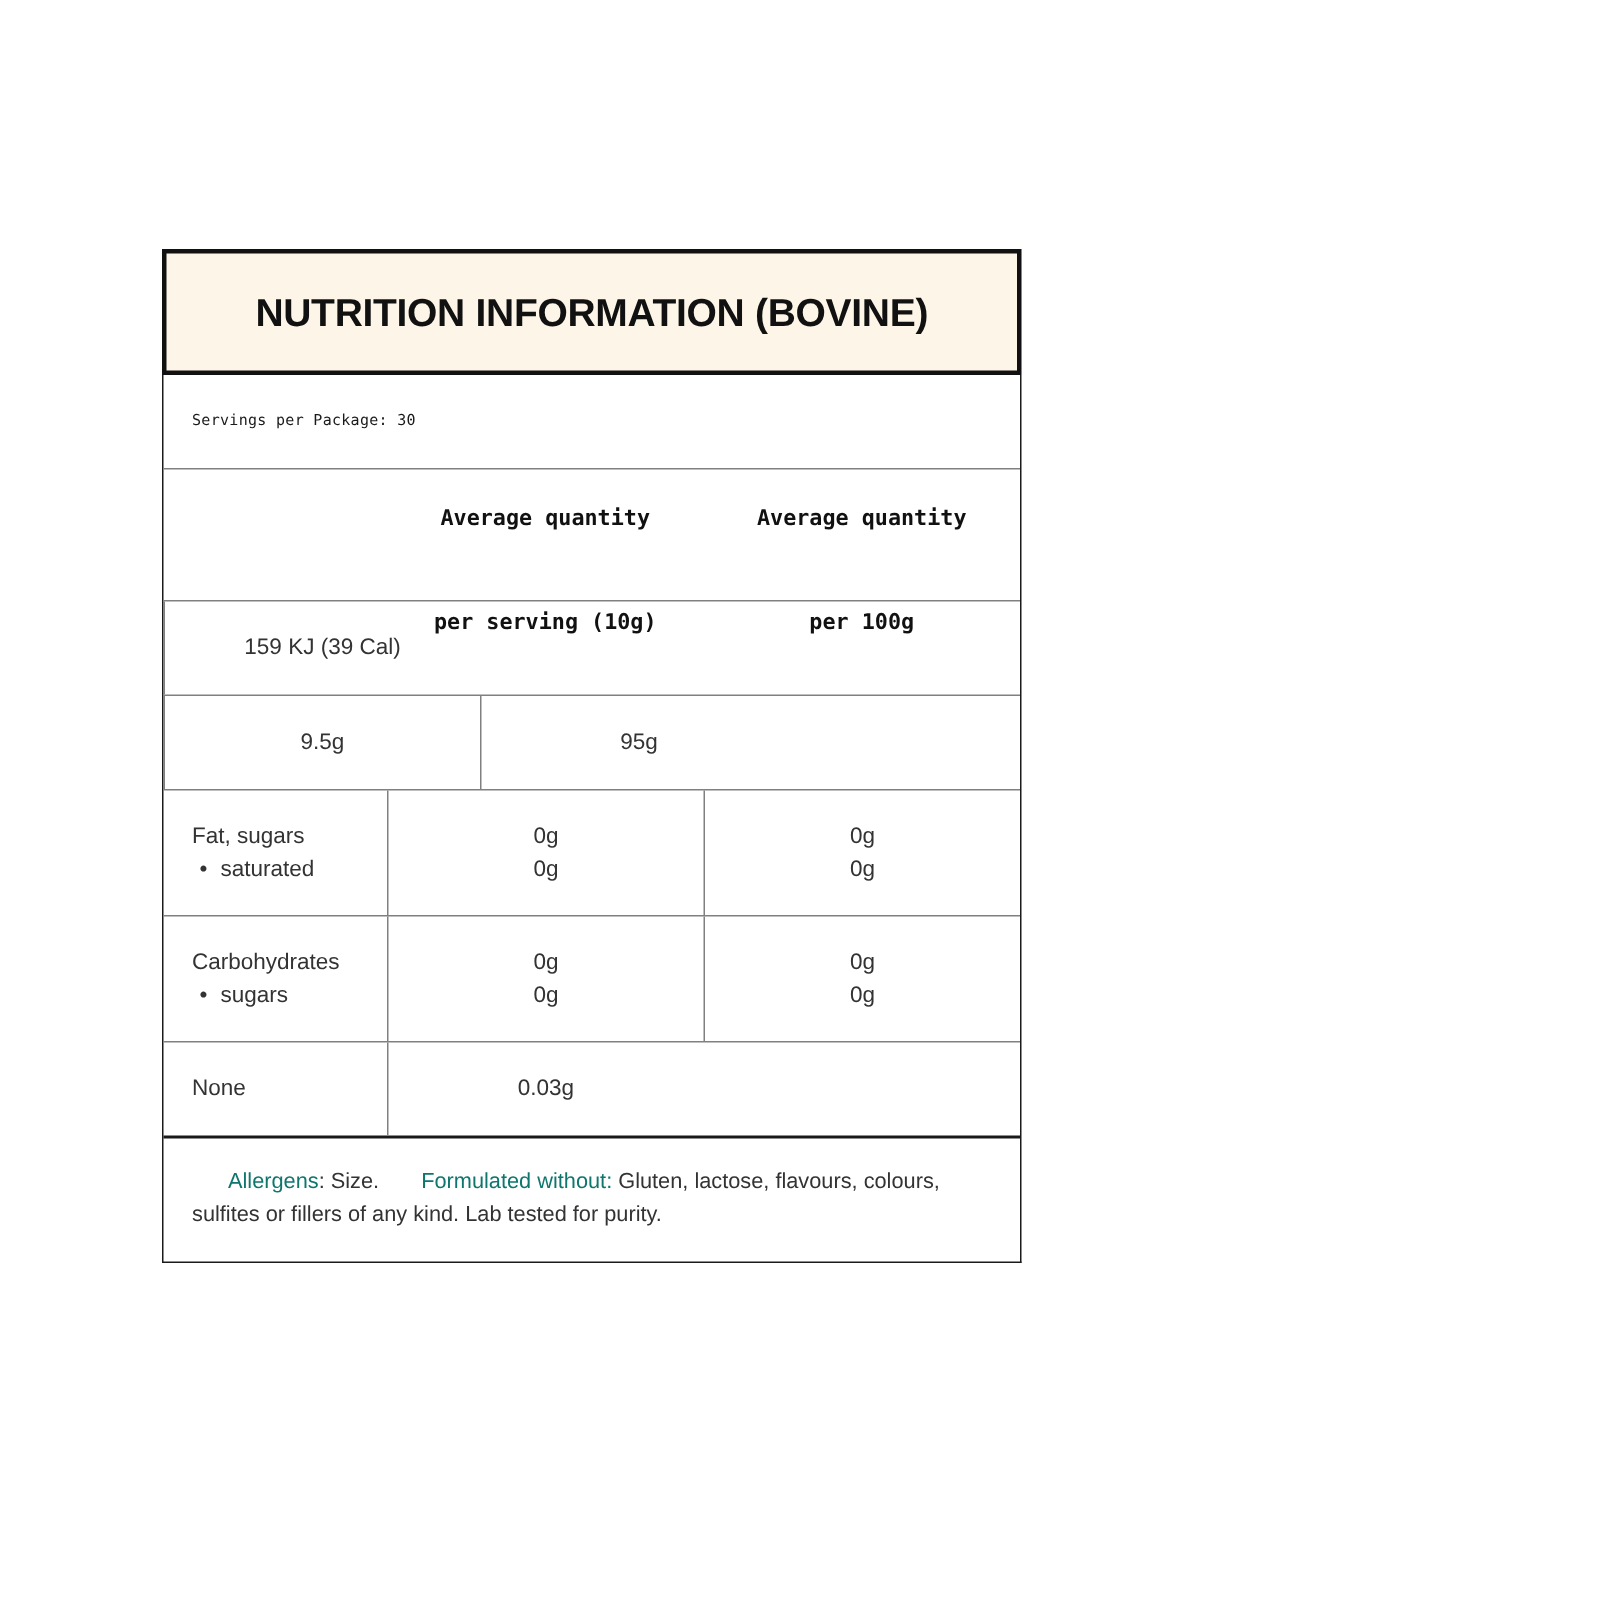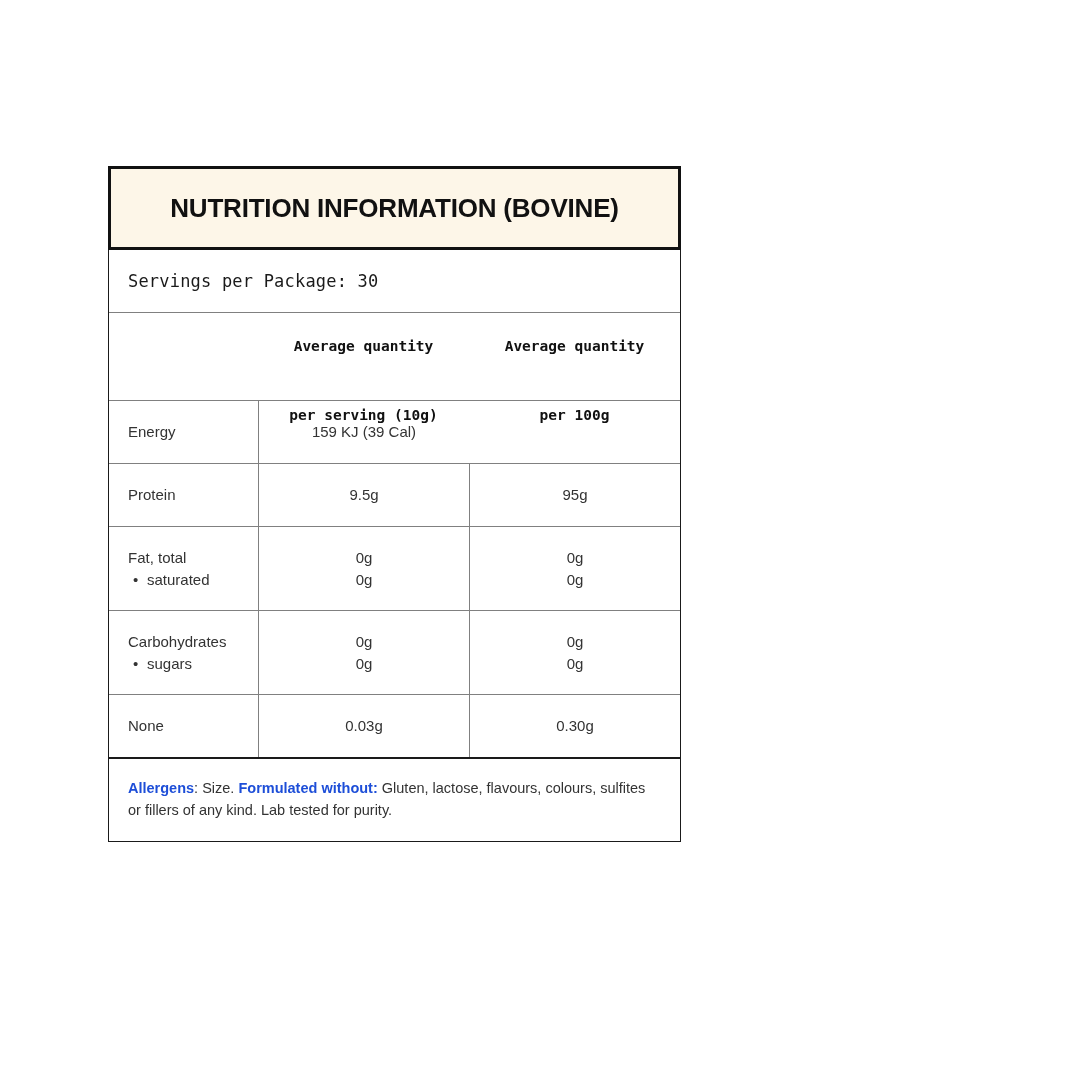--- a/index.html
+++ b/index.html
@@ -51,21 +51,21 @@
   }
 
   
   .servings {
     box-sizing: border-box;
     padding: 20px 0 20px 19px;
     border-bottom: 1.3px solid #808080;
   }
   .servings div {
     font-family: "DejaVu Sans Mono", monospace;
-    font-size: 17px;
+    font-size: 10px;
     line-height: 22px;
     color: #1a1a1a;
     letter-spacing: 0.2px;
   }
 
   
   .row {
     display: flex;
     align-items: stretch;
   }
@@ -149,22 +149,23 @@
     padding: 18px 22px 20px 19px;
   }
   .footer p {
     margin: 0;
     font-family: "Liberation Sans", sans-serif;
     font-size: 14.5px;
     line-height: 22px;
     color: #333333;
   }
   .footer b {
-    color: #1d4ed8;
-    font-weight: 700;
+    color: #0f766e;
+    font-weight: 400;
+    margin-left: 24px;
   }
 </style>
 </head>
 <body>
 
 <div id="panel">
 
   <div class="nip-header">
     <div class="nip-title">NUTRITION INFORMATION (BOVINE)</div>
   </div>
@@ -181,43 +182,37 @@
         <span>Average quantity</span>
         <span>per serving (10g)</span>
       </div>
       <div class="c-val">
         <span>Average quantity</span>
         <span>per 100g</span>
       </div>
     </div>
 
     <div class="row data">
-      <div class="c-label">
-        <div class="main">Energy</div>
-      </div>
       <div class="c-val">
         <div class="v">159 KJ (39 Cal)</div>
       </div>
     </div>
 
     <div class="row data">
-      <div class="c-label">
-        <div class="main">Protein</div>
-      </div>
       <div class="c-val">
         <div class="v">9.5g</div>
       </div>
       <div class="c-val">
         <div class="v">95g</div>
       </div>
     </div>
 
     <div class="row data tall">
       <div class="c-label">
-        <div class="main">Fat, total</div>
+        <div class="main">Fat, sugars</div>
         <div class="sub">
           <span class="bullet">•</span>
           <span>saturated</span>
         </div>
       </div>
       <div class="c-val">
         <div class="v">0g</div>
         <div class="v">0g</div>
       </div>
       <div class="c-val">
@@ -244,23 +239,20 @@
       </div>
     </div>
 
     <div class="row data" style="border-bottom:none;">
       <div class="c-label">
         <div class="main">None</div>
       </div>
       <div class="c-val">
         <div class="v">0.03g</div>
       </div>
-      <div class="c-val">
-        <div class="v">0.30g</div>
-      </div>
     </div>
 
     <div class="footer">
       <p><b>Allergens</b><span>: Size. </span><b>Formulated without:</b><span> Gluten, lactose, flavours, colours, sulfites or fillers of any kind. Lab tested for purity.</span></p>
     </div>
 
   </div>
 </div>
 
 </body></html>

